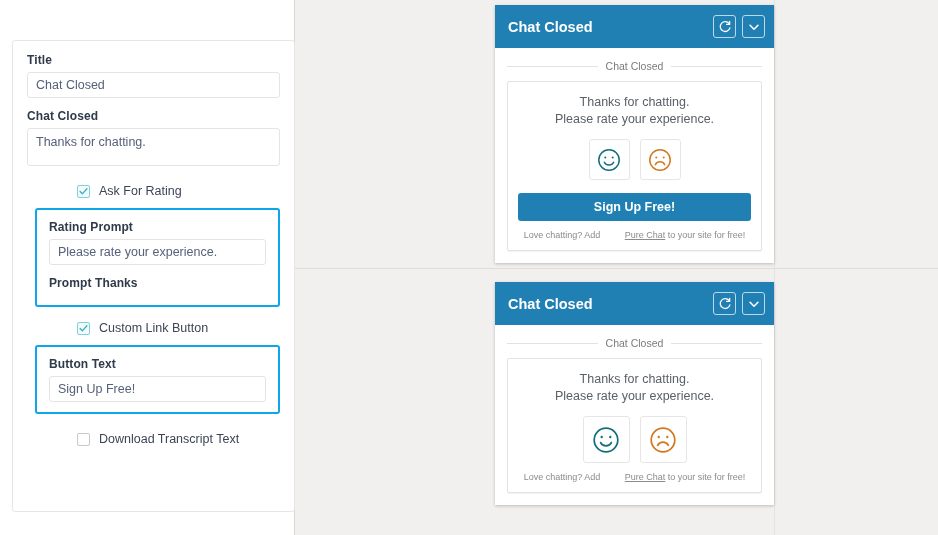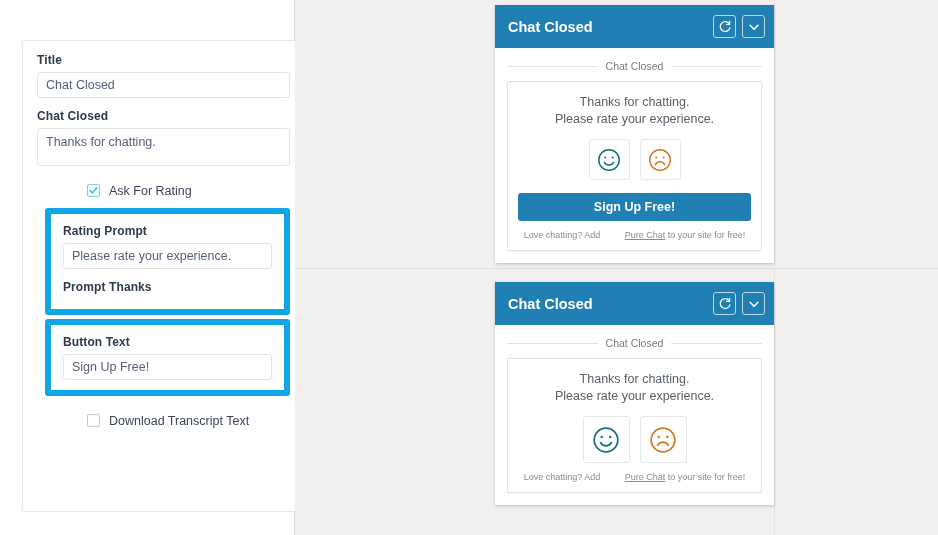--- a/index.html
+++ b/index.html
@@ -26,21 +26,21 @@
   .settings-col {
     width: 295px;
     background: #ffffff;
     border-right: 1px solid #d8d8d6;
     box-sizing: border-box;
     position: relative;
     flex: 0 0 295px;
   }
   .settings-card {
     position: absolute;
-    left: 22px;
+    left: 12px;
     top: 40px;
     width: 283px;
     height: 472px;
     background: #ffffff;
     border: 1px solid #e6e6e6;
     border-radius: 3px;
     box-sizing: border-box;
     padding: 12px 14px 0 14px;
   }
 
@@ -69,21 +69,21 @@
   .text-area {
     height: 38px;
     resize: none;
     padding-top: 6px;
   }
   .field-block { margin-bottom: 11px; }
 
   
   .check-row {
     display: flex;
-    align-items: flex-start;
+    align-items: flex-end;
     gap: 9px;
     margin: 14px 0 10px 2px;
     padding-left: 48px;
   }
   .cbox {
     width: 13px;
     height: 13px;
     border-radius: 2px;
     box-sizing: border-box;
     display: inline-flex;
@@ -101,21 +101,21 @@
   }
   .cbox svg { display: block; }
   .check-label {
     font-size: 12.5px;
     color: #3c4556;
     line-height: 14px;
   }
 
   
   .sub-group {
-    border: 6px solid #0ea5e9;
+    border: 2px solid #0ea5e9;
     border-radius: 3px;
     padding: 10px 12px 10px 12px;
     margin: 0 0 4px 8px;
     box-sizing: border-box;
   }
   .sub-group .field-block:last-child { margin-bottom: 0; }
 
   
   .preview-col {
     flex: 1 1 auto;
@@ -287,20 +287,28 @@
       <div class="sub-group">
         <div class="field-block">
           <div class="field-label">Rating Prompt</div>
           <input class="text-input" type="text" value="Please rate your experience." style="">
         </div>
         <div class="field-block">
           <div class="field-label">Prompt Thanks</div>
         </div>
       </div>
 
+      <div class="check-row">
+        <span class="cbox checked">
+          <svg width="9" height="9" viewBox="0 0 10 10">
+            <polyline points="1.2,5 3.7,7.6 8.8,1.9" fill="none" stroke="#3fb0bd" stroke-width="1.5" stroke-linecap="round" stroke-linejoin="round"></polyline>
+          </svg>
+        </span>
+        <span class="check-label">Custom Link Button</span>
+      </div>
 
       <div class="sub-group">
         <div class="field-block">
           <div class="field-label">Button Text</div>
           <input class="text-input" type="text" value="Sign Up Free!" style="">
         </div>
       </div>
 
       <div class="check-row" style="margin-top:18px">
         <span class="cbox unchecked"></span>

